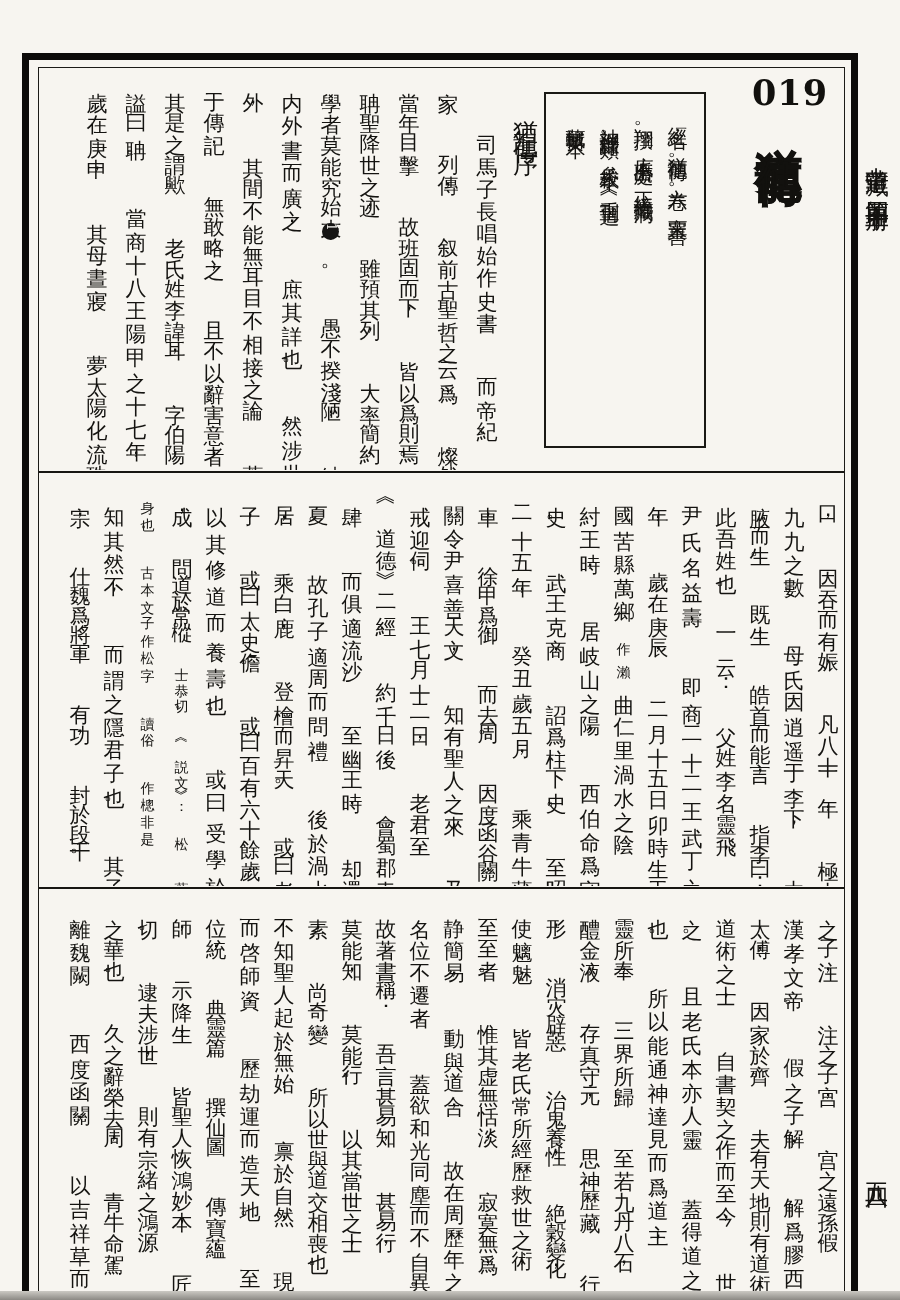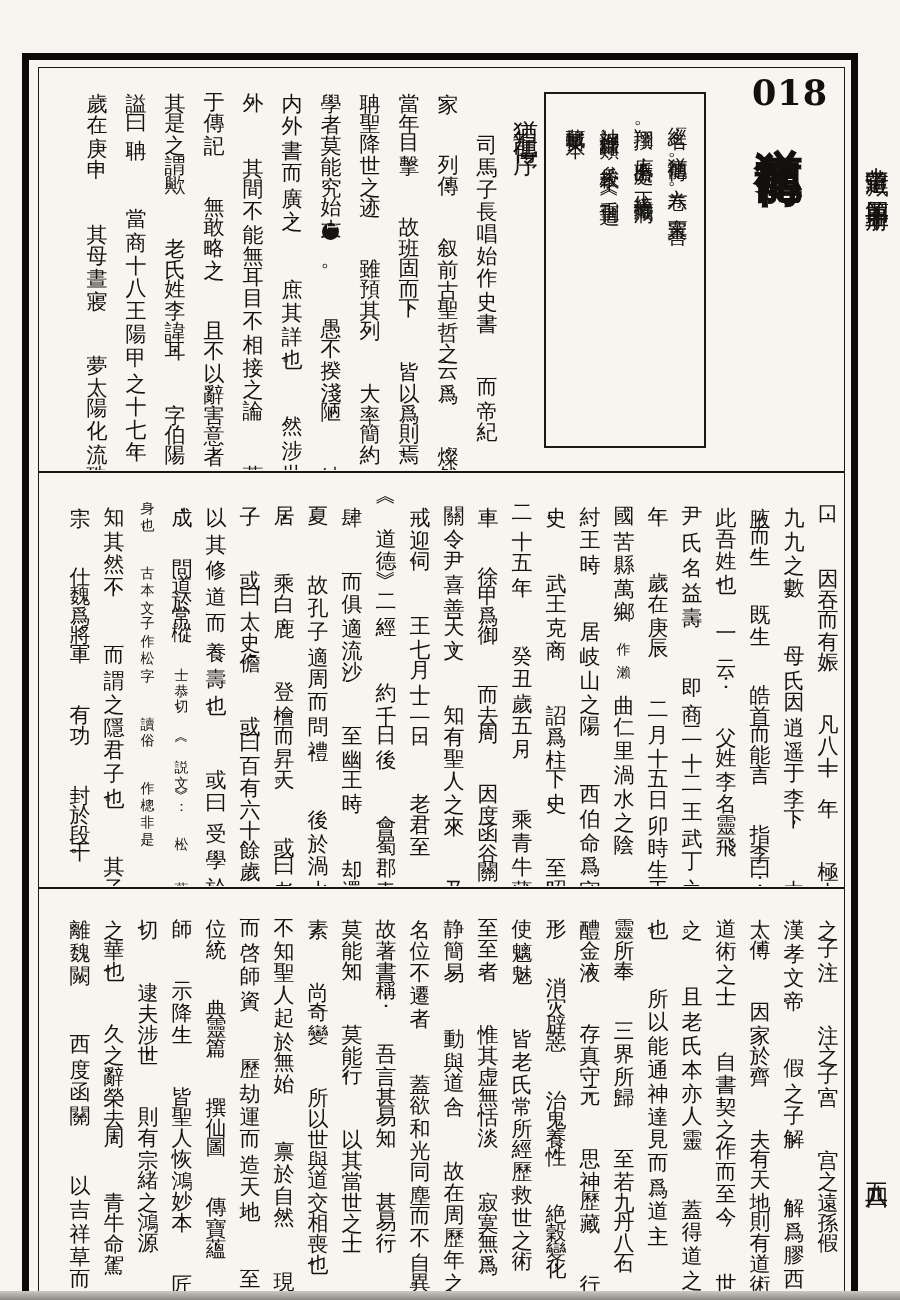--- a/index.html
+++ b/index.html
@@ -96,21 +96,21 @@
 <div class="page">
 
   <div class="frame-thick"></div>
   <div class="frame-thin"></div>
   <div class="divider d1"></div>
   <div class="divider d2"></div>
 
   <div class="margin-top vtext">中華道藏　第四十五册</div>
   <div class="margin-bottom vtext">五八四</div>
 
-  <div class="serial">018</div>
+  <div class="serial">019</div>
   <div class="big-title vtext">猶龍傳</div>
 
   <div class="colophon">
     <div class="col">經名：猶龍傳。六卷。宋賈善</div>
     <div class="col">翔撰。底本出處：正統道藏洞</div>
     <div class="col">神部譜録類。參校本：《重刊道</div>
     <div class="col">藏輯要》本。</div>
   </div>
 
   <div class="register reg-top">

